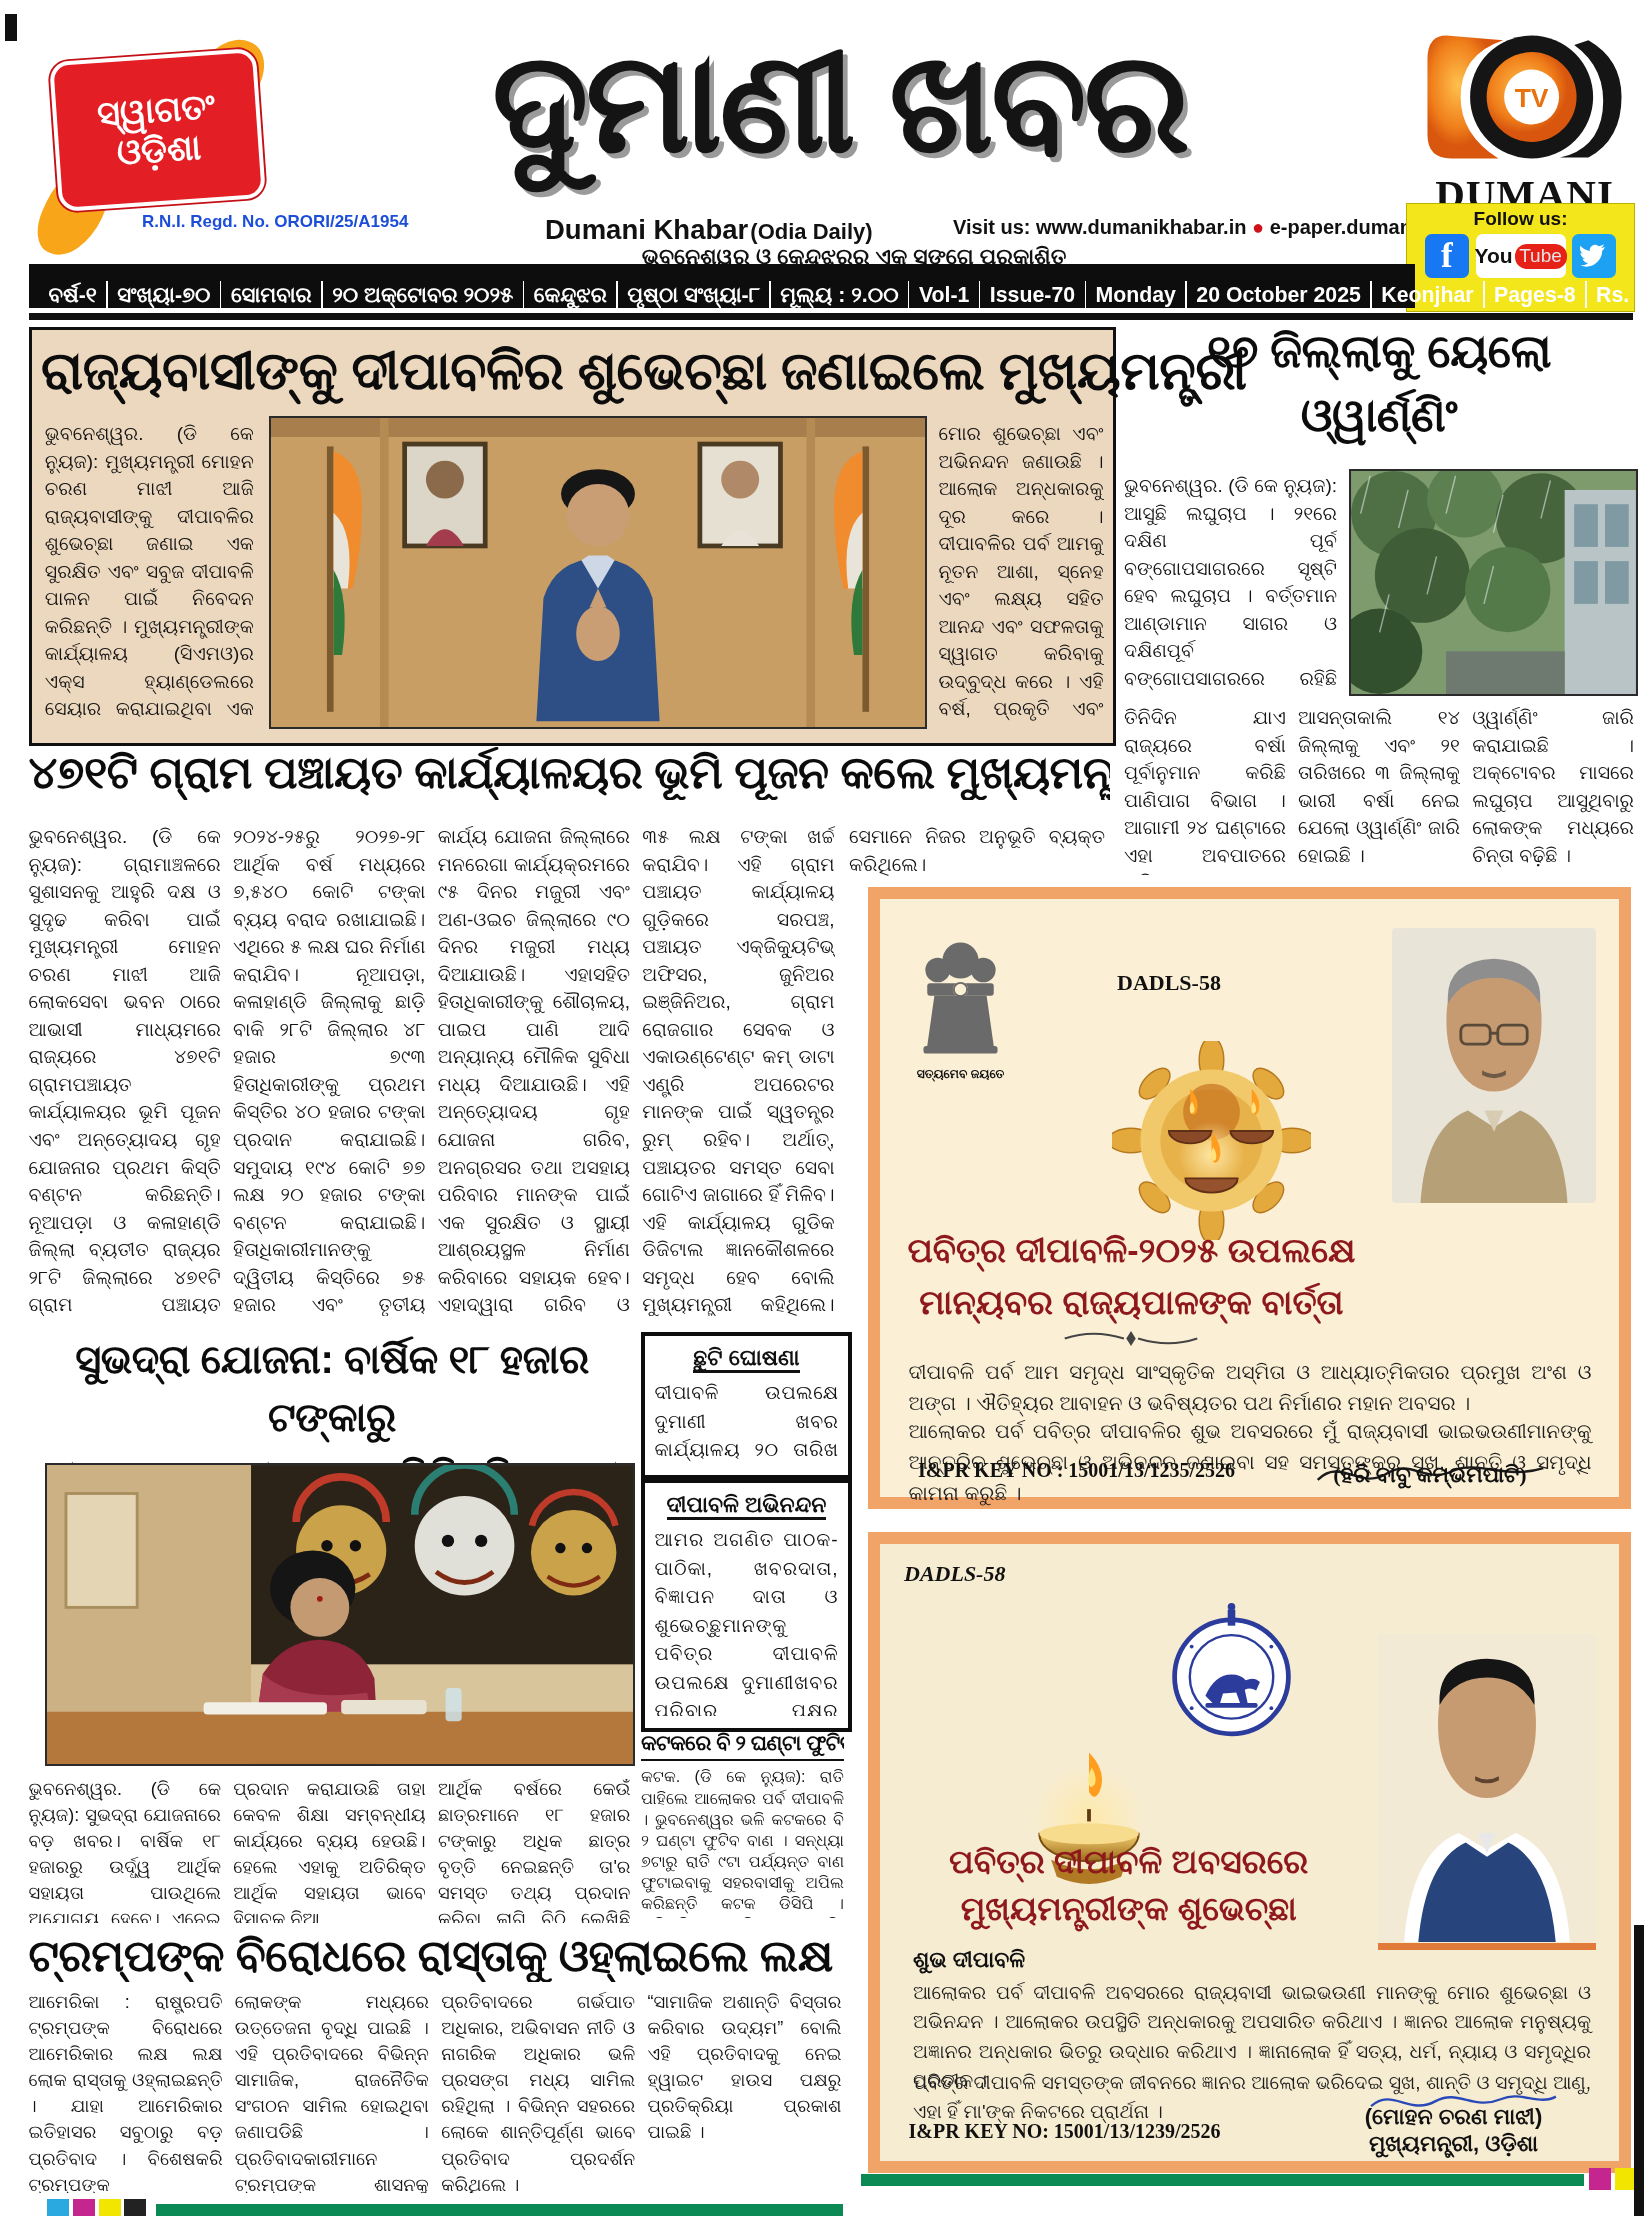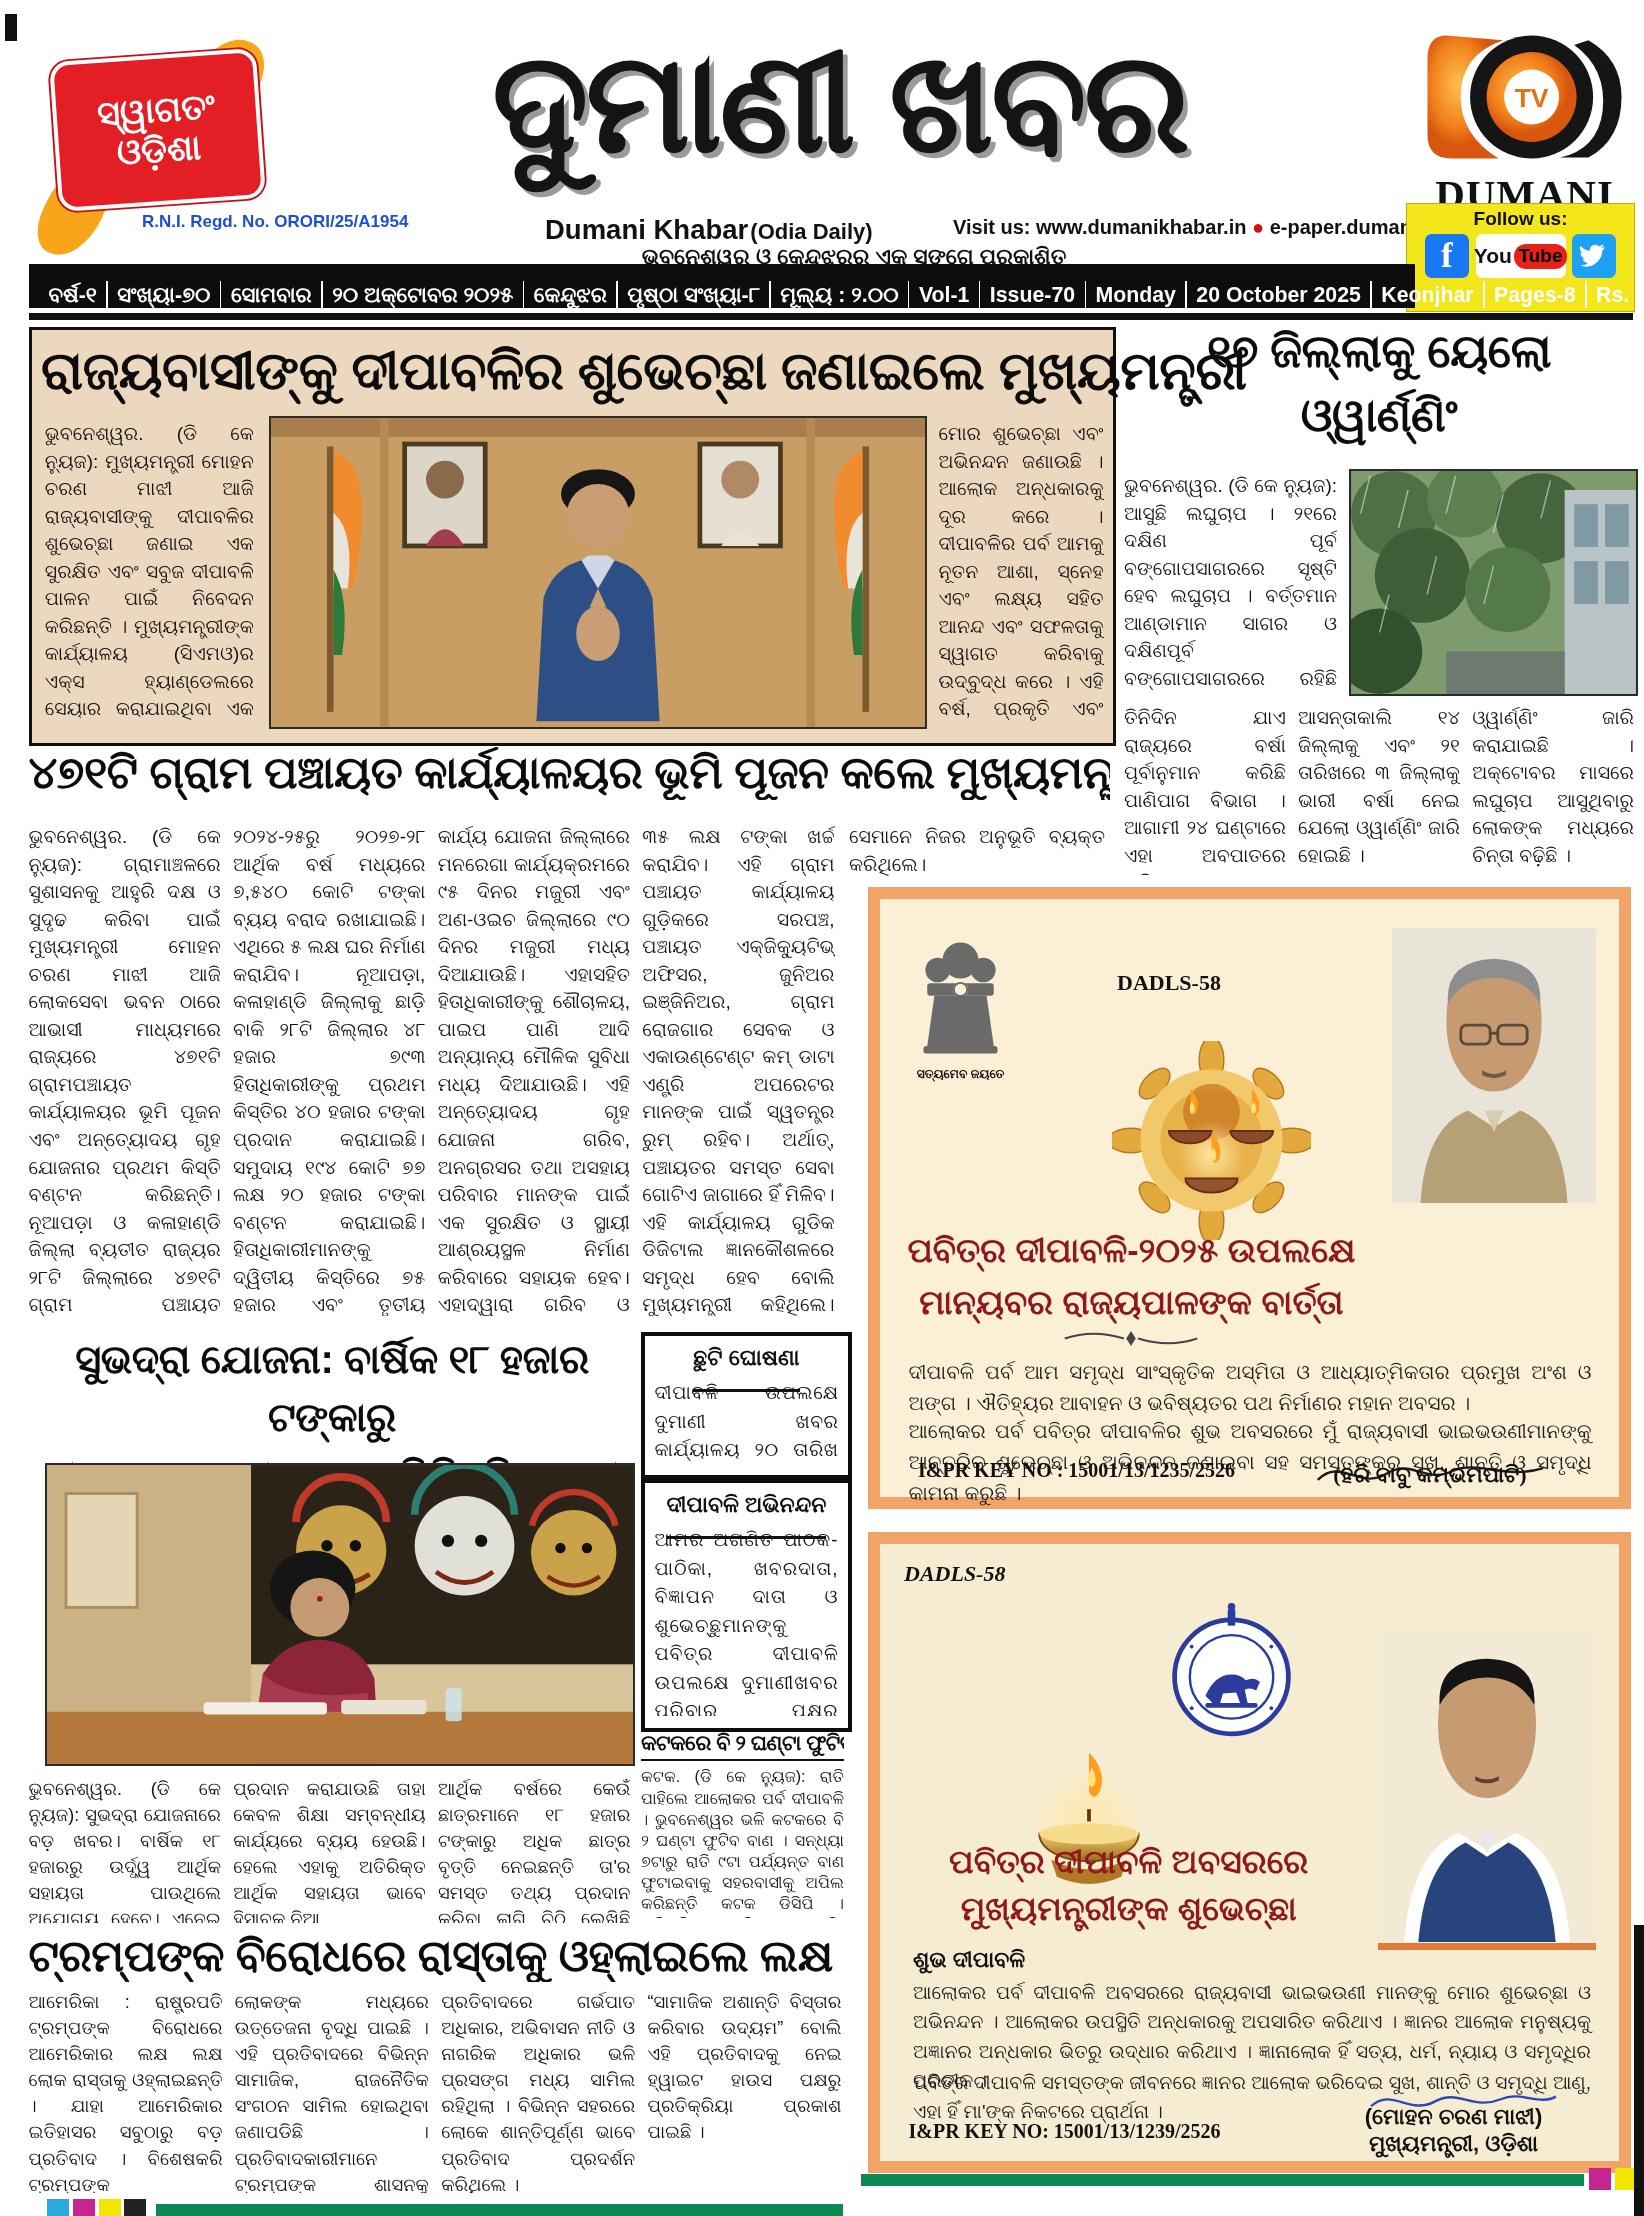--- a/index.html
+++ b/index.html
@@ -25,33 +25,33 @@
   #publish-line{font-size:22px;font-weight:700;}
   #tv-wordmark{font-family:"Liberation Serif","DejaVu Serif",serif;font-size:41px;font-weight:900;letter-spacing:0.9px;
                text-shadow:1.4px 1.4px 0 #caa certainly;}
   #follow-box{background:#f3e61a;border:1.4px solid #b9b100;display:flex;flex-direction:column;align-items:center;padding-top:3.8px;}
   #follow-label{font-size:19px;font-weight:800;color:#111;}
   .social-row{display:flex;gap:6.6px;margin-top:4.7px;align-items:center;}
   .fb{width:44px;height:44px;background:#1877f2;border-radius:6.6px;color:#fff;font-size:35px;font-weight:900;
       display:flex;align-items:center;justify-content:center;font-family:"Liberation Serif",serif;}
   .yt{width:90px;height:44px;background:#fff;border-radius:6.6px;display:flex;align-items:center;justify-content:center;gap:1.9px;}
   .yt .you{font-size:21px;font-weight:900;color:#111;}
-  .yt .tube{font-size:19px;font-weight:700;color:#000000;background:#e62117;border-radius:12px;padding:1.9px 4.7px;}
+  .yt .tube{font-size:19px;font-weight:400;color:#e5e5e5;background:#e62117;border-radius:12px;padding:1.9px 4.7px;}
   .tw{width:44px;height:44px;background:#1da1f2;border-radius:6.6px;display:flex;align-items:center;justify-content:center;}
   
   #infobar{background:#0d0d0d;display:flex;align-items:center;color:#fff;font-weight:700;font-size:21.3px;
            padding:0 10.4px;gap:0;}
   #infobar .seg{padding:0 9.5px;white-space:nowrap;}
   #infobar .div{width:1.4px;height:26.6px;background:#fff;flex:0 0 auto;}
   
   #diwali-box{background:#ecd8be;border:3.3px solid #101010;}
   .photo-frame{border:2.4px solid #2b2b2b;background:#777;overflow:hidden;}
   .notice-box{border:4.3px solid #0d0d0d;background:#fff;padding:8.5px 9.5px;}
   .notice-title{font-size:22px;font-weight:800;text-align:center;}
-  .notice-title .ul{border-bottom:3.8px solid #111;padding-bottom:19px;}
+  .notice-title .ul{border-bottom:3.8px solid #111;padding-bottom:0;}
   .notice-body{font-size:19px;line-height:1.5;text-align:justify;margin-top:8.5px;letter-spacing:0.5px;}
   
   .adbox{border:12.3px solid #f1a468;background:#fbf0d6;}
   .ad-title{font-weight:800;color:#8e181c;text-align:center;}
   .ad-para{font-size:20px;line-height:1.55;text-align:justify;color:#1d1d1d;}
   .keyno{font-family:"Liberation Serif","DejaVu Serif",serif;font-size:20px;font-weight:700;color:#111;}
   .code{font-family:"Liberation Serif","DejaVu Serif",serif;font-size:22px;font-weight:700;}
   .sig-name{font-size:22px;font-weight:800;color:#111;text-align:center;}
   
   .cblock{width:22px;height:22px;display:inline-block;}

